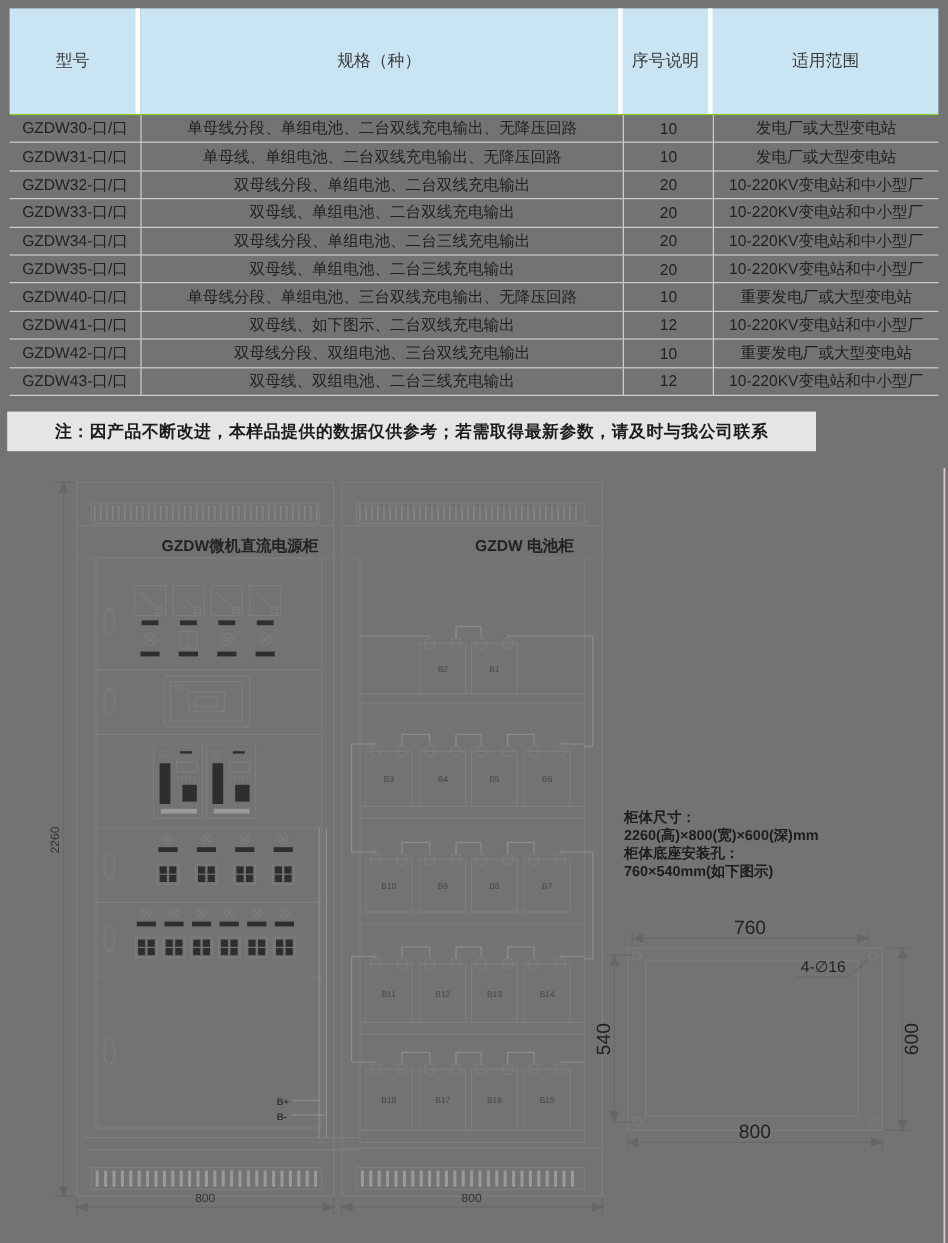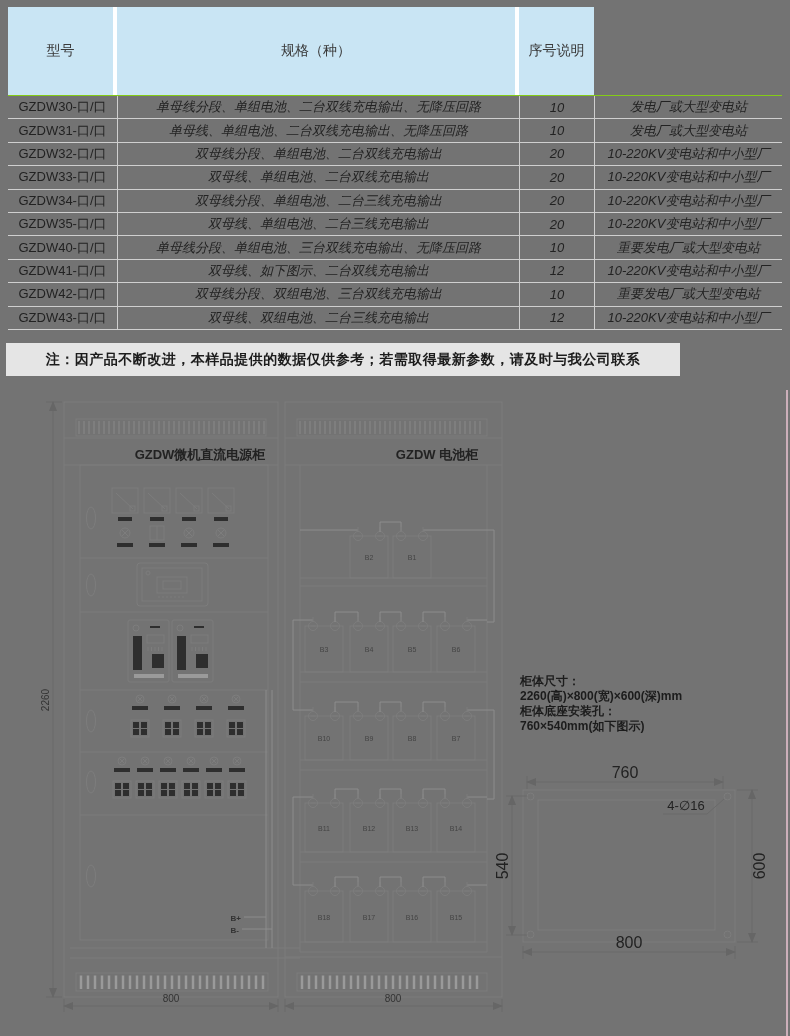--- a/index.html
+++ b/index.html
@@ -8,21 +8,21 @@
   
   #spec-table{position:absolute;left:8px;top:7px;width:774px;}
   .thead{display:grid;grid-template-columns:109px 402px 75px 188px;height:88px;}
   .thcell{background:#c9e5f4;display:flex;align-items:center;justify-content:center;
           font-size:14px;color:#3a3a3a;border-right:4px solid #fff;}
   .thcell:last-child{border-right:none;}
   .tbody{border-top:1px solid #84cc16;}
   .trow{display:grid;grid-template-columns:109px 402px 75px 188px;height:23.4px;}
   .tcell{display:flex;align-items:center;justify-content:center;font-size:13px;color:#222;
          border-bottom:1px solid #cfcfcf;white-space:nowrap;overflow:hidden;}
-  .tcell.c1,.tcell.c2,.tcell.c3{border-left:1px solid #cfcfcf;font-style:italic;}
+  .tcell.c1,.tcell.c2,.tcell.c3{border-left:1px solid #cfcfcf;}
   
   #note-bar{position:absolute;left:6px;top:343px;width:674px;height:33px;background:#e5e5e5;
             display:flex;align-items:center;justify-content:center;font-size:14px;
             font-weight:bold;color:#1c1c1c;letter-spacing:.5px;}
   
   #diagram{position:absolute;left:0;top:390px;}
   .ln{stroke:#7d7d7d;fill:none;stroke-width:1;}
   .ln2{stroke:#8d8d8d;fill:none;stroke-width:1;}
   .dk{fill:#2e2e2e;stroke:none;}
   .dim{stroke:#6a6a6a;fill:none;stroke-width:1;}
@@ -37,20 +37,21 @@
 </head>
 <body>
 
 <div id="root">
 
   <div id="spec-table">
     <div class="thead">
       <div class="thcell">型号</div>
       <div class="thcell">规格（种）</div>
       <div class="thcell">序号说明</div>
+      <div class="thcell">适用范围</div>
     </div>
     <div class="tbody" id="table-body">
         <div class="trow">
           <div class="tcell c0">GZDW30-口/口</div>
           <div class="tcell c1">单母线分段、单组电池、二台双线充电输出、无降压回路</div>
           <div class="tcell c2">10</div>
           <div class="tcell c3">发电厂或大型变电站</div>
         </div>
         <div class="trow">
           <div class="tcell c0">GZDW31-口/口</div>

